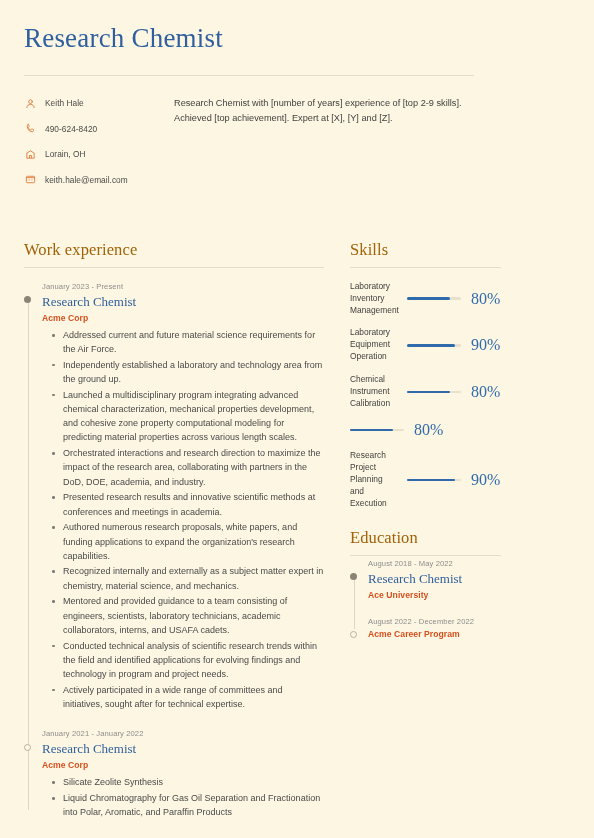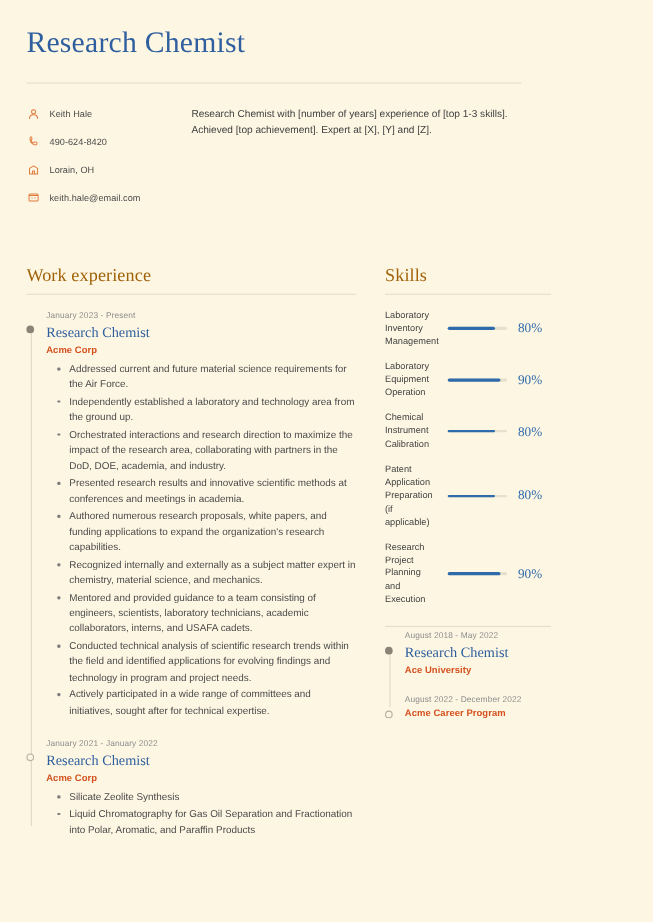--- a/index.html
+++ b/index.html
@@ -159,21 +159,21 @@
   }
   .skill-fill {
     position: absolute;
     left: 0; top: 0; bottom: 0;
     background: #2f6bab;
     border-radius: 2px;
   }
   .skill-pct {
     width: 30px; flex: 0 0 30px;
     font-family: "Liberation Serif", serif;
-    font-size: 12px;
+    font-size: 16px;
     color: #2f6bab;
     text-align: left;
   }
 
   .edu-section { margin-top: 18px; }
   .edu-timeline { margin-top: 3px; }
   .edu-entry { margin-bottom: 17px; }
   .edu-entry:last-child { margin-bottom: 0; }
 </style>
 </head>
@@ -222,40 +222,41 @@
             <rect x="3" y="5" width="18" height="14" rx="2"></rect>
               <path d="M3 8h18"></path>
               <path d="M8 13h2M14 13h2"></path>
           </svg>
         </span>
         <span class="contact-text">keith.hale@email.com</span>
       </div>
 
     </div>
 
-    <p class="summary">Research Chemist with [number of years] experience of [top 1-3 skills]. Achieved [top achievement]. Expert at [X], [Y] and [Z].</p>
+    <p class="summary">Research Chemist with [number of years] experience of [top 2-9 skills]. Achieved [top achievement]. Expert at [X], [Y] and [Z].</p>
   </div>
 
   <div class="columns">
 
     <div class="col-left">
       <h2 class="section-title">Work experience</h2>
       <div class="section-rule"></div>
 
       <div class="timeline">
         <div class="tl-line"></div>
 
         <div class="entry">
           <span class="marker"></span>
           <div class="entry-date">January 2023 - Present</div>
           <div class="entry-role">Research Chemist</div>
           <div class="entry-org">Acme Corp</div>
           <ul class="bullets">
             <li>Addressed current and future material science requirements for the Air Force.</li>
             <li>Independently established a laboratory and technology area from the ground up.</li>
+            <li>Launched a multidisciplinary program integrating advanced chemical characterization, mechanical properties development, and cohesive zone property computational modeling for predicting material properties across various length scales.</li>
             <li>Orchestrated interactions and research direction to maximize the impact of the research area, collaborating with partners in the DoD, DOE, academia, and industry.</li>
             <li>Presented research results and innovative scientific methods at conferences and meetings in academia.</li>
             <li>Authored numerous research proposals, white papers, and funding applications to expand the organization's research capabilities.</li>
             <li>Recognized internally and externally as a subject matter expert in chemistry, material science, and mechanics.</li>
             <li>Mentored and provided guidance to a team consisting of engineers, scientists, laboratory technicians, academic collaborators, interns, and USAFA cadets.</li>
             <li>Conducted technical analysis of scientific research trends within the field and identified applications for evolving findings and technology in program and project needs.</li>
             <li>Actively participated in a wide range of committees and initiatives, sought after for technical expertise.</li>
           </ul>
         </div>
 
@@ -299,38 +300,38 @@
 
         <div class="skill-row">
           <span class="skill-name">Chemical Instrument Calibration</span>
           <span class="skill-bar">
               <span class="skill-fill" style="width:80%"></span>
             </span>
           <span class="skill-pct">80%</span>
         </div>
 
         <div class="skill-row">
-          <span class="skill-name">Patent Application Preparation (if applicable)</span>
           <span class="skill-bar">
               <span class="skill-fill" style="width:80%"></span>
             </span>
           <span class="skill-pct">80%</span>
         </div>
 
         <div class="skill-row">
           <span class="skill-name">Research Project Planning and Execution</span>
           <span class="skill-bar">
               <span class="skill-fill" style="width:90%"></span>
             </span>
           <span class="skill-pct">90%</span>
         </div>
 
       </div>
 
       <div class="edu-section">
+        <h2 class="section-title">Education</h2>
         <div class="section-rule"></div>
 
         <div class="timeline edu-timeline">
           <div class="tl-line"></div>
 
           <div class="entry edu-entry">
             <span class="marker"></span>
             <div class="entry-date">August 2018 - May 2022</div>
             <div class="entry-role">Research Chemist</div>
             <div class="entry-org">Ace University</div>

